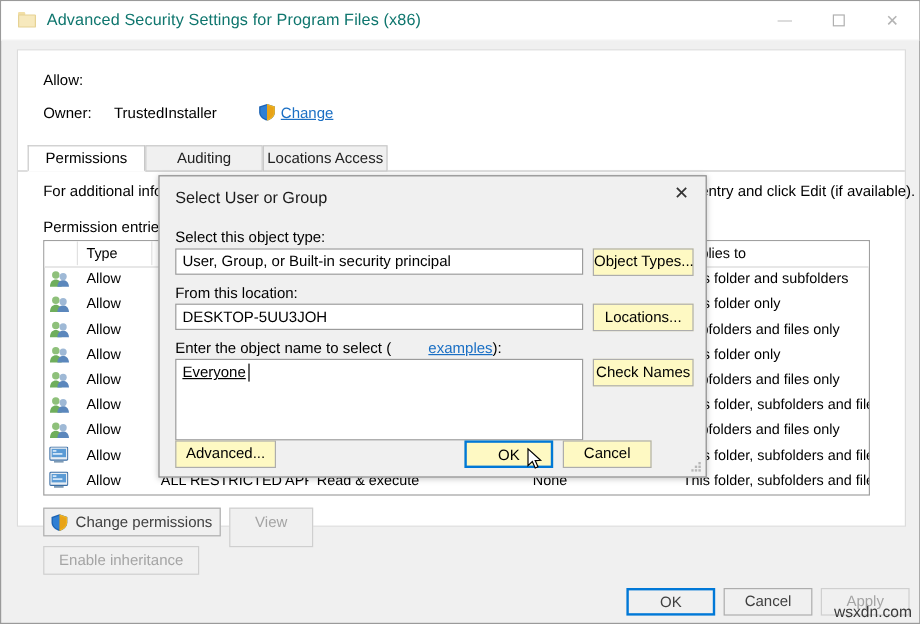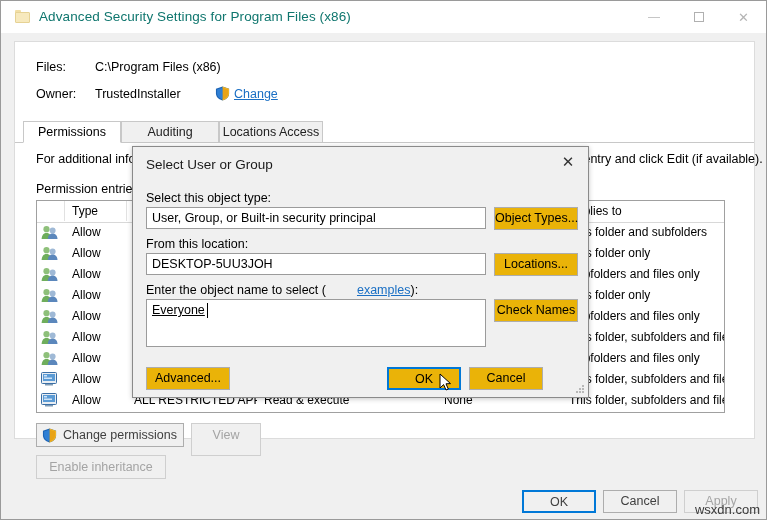--- a/index.html
+++ b/index.html
@@ -147,32 +147,32 @@
   .dlg-close{
     position:absolute;right:0;top:0;width:40px;height:28px;cursor:default;
   }
   .dlg-close .x{position:absolute;left:50%;top:50%;transform:translate(-50%,-50%);font-size:15px;color:#333;line-height:1;}
   .dlg-lbl{position:absolute;font-size:12.5px;color:#000;white-space:nowrap;}
   .dlg-input{
     position:absolute;background:#fff;border:1px solid #9b9b9b;box-sizing:border-box;
     font-size:12.5px;color:#000;padding:2px 5px;line-height:17px;
   }
   .dlg-btn{
-    position:absolute;background:#eab308;border:1px solid #adadad;box-sizing:border-box;
+    position:absolute;background:#fef9c3;border:1px solid #adadad;box-sizing:border-box;
     font-size:12.5px;color:#000;text-align:center;line-height:21px;cursor:default;white-space:nowrap;
   }
   .lbl-objtype{left:13px;top:44px;}
   .in-objtype{left:13px;top:60px;width:340px;height:22px;}
   .b-objtypes{left:361px;top:60px;width:84px;height:23px;}
   .lbl-location{left:13px;top:90px;}
   .in-location{left:13px;top:106px;width:340px;height:22px;}
   .b-locations{left:361px;top:106px;width:84px;height:23px;}
   .lbl-objname{left:13px;top:136px;}
   .ta-objname{
-    left:13px;top:152px;width:340px;height:48px;background:#fff;border:1px solid #9b9b9b;
+    left:13px;top:152px;width:340px;height:68px;background:#fff;border:1px solid #9b9b9b;
     box-sizing:border-box;position:absolute;
   }
   .ta-val{position:absolute;left:5px;top:3px;font-size:12.5px;color:#000;text-decoration:underline;}
   .caret{position:absolute;left:60px;top:3px;width:1px;height:15px;background:#000;}
   .b-checknames{left:361px;top:152px;width:84px;height:23px;}
   .b-advanced{left:13px;top:220px;width:84px;height:23px;}
   .b-ok{left:254px;top:220px;width:74px;height:23px;border:2px solid #0078d7;}
   .b-cancel{left:336px;top:220px;width:74px;height:23px;}
   .grip{position:absolute;right:3px;bottom:3px;width:9px;height:9px;opacity:.55;}
   .link-ex{color:#1a6fc4;text-decoration:underline;cursor:pointer;margin-left:31px;}
@@ -195,22 +195,21 @@
     <div class="wbtn max">
         <div class="sq"></div>
       </div>
     <div class="wbtn close">
         <div class="g">✕</div>
       </div>
   </div>
 
   <div class="panel">
 
-    <div class="fieldrow lbl-name">Files:</div>
-    <div class="fieldrow val-name">C:\Program Files (x86)</div>
+    <div class="fieldrow lbl-name">Allow:</div>
     <div class="fieldrow lbl-owner">Owner:</div>
     <div class="fieldrow val-owner">TrustedInstaller</div>
     <div class="shield">
       <svg width="15" height="15" viewBox="0 0 16 16">
         <path d="M8 0.6 L15 3 V8 C15 12 11.5 14.6 8 15.4 C4.5 14.6 1 12 1 8 V3 Z" fill="#1d64b5"></path>
         <path d="M8 0.6 L15 3 V8 C15 12 11.5 14.6 8 15.4 Z" fill="#f0b323"></path>
         <path d="M8 1.8 L13.8 3.8 V8 C13.8 11.3 10.9 13.5 8 14.2 Z" fill="#e8a317"></path>
         <path d="M8 1.8 L2.2 3.8 V8 C2.2 11.3 5.1 13.5 8 14.2 Z" fill="#2f7fd4"></path>
       </svg>
     </div>

